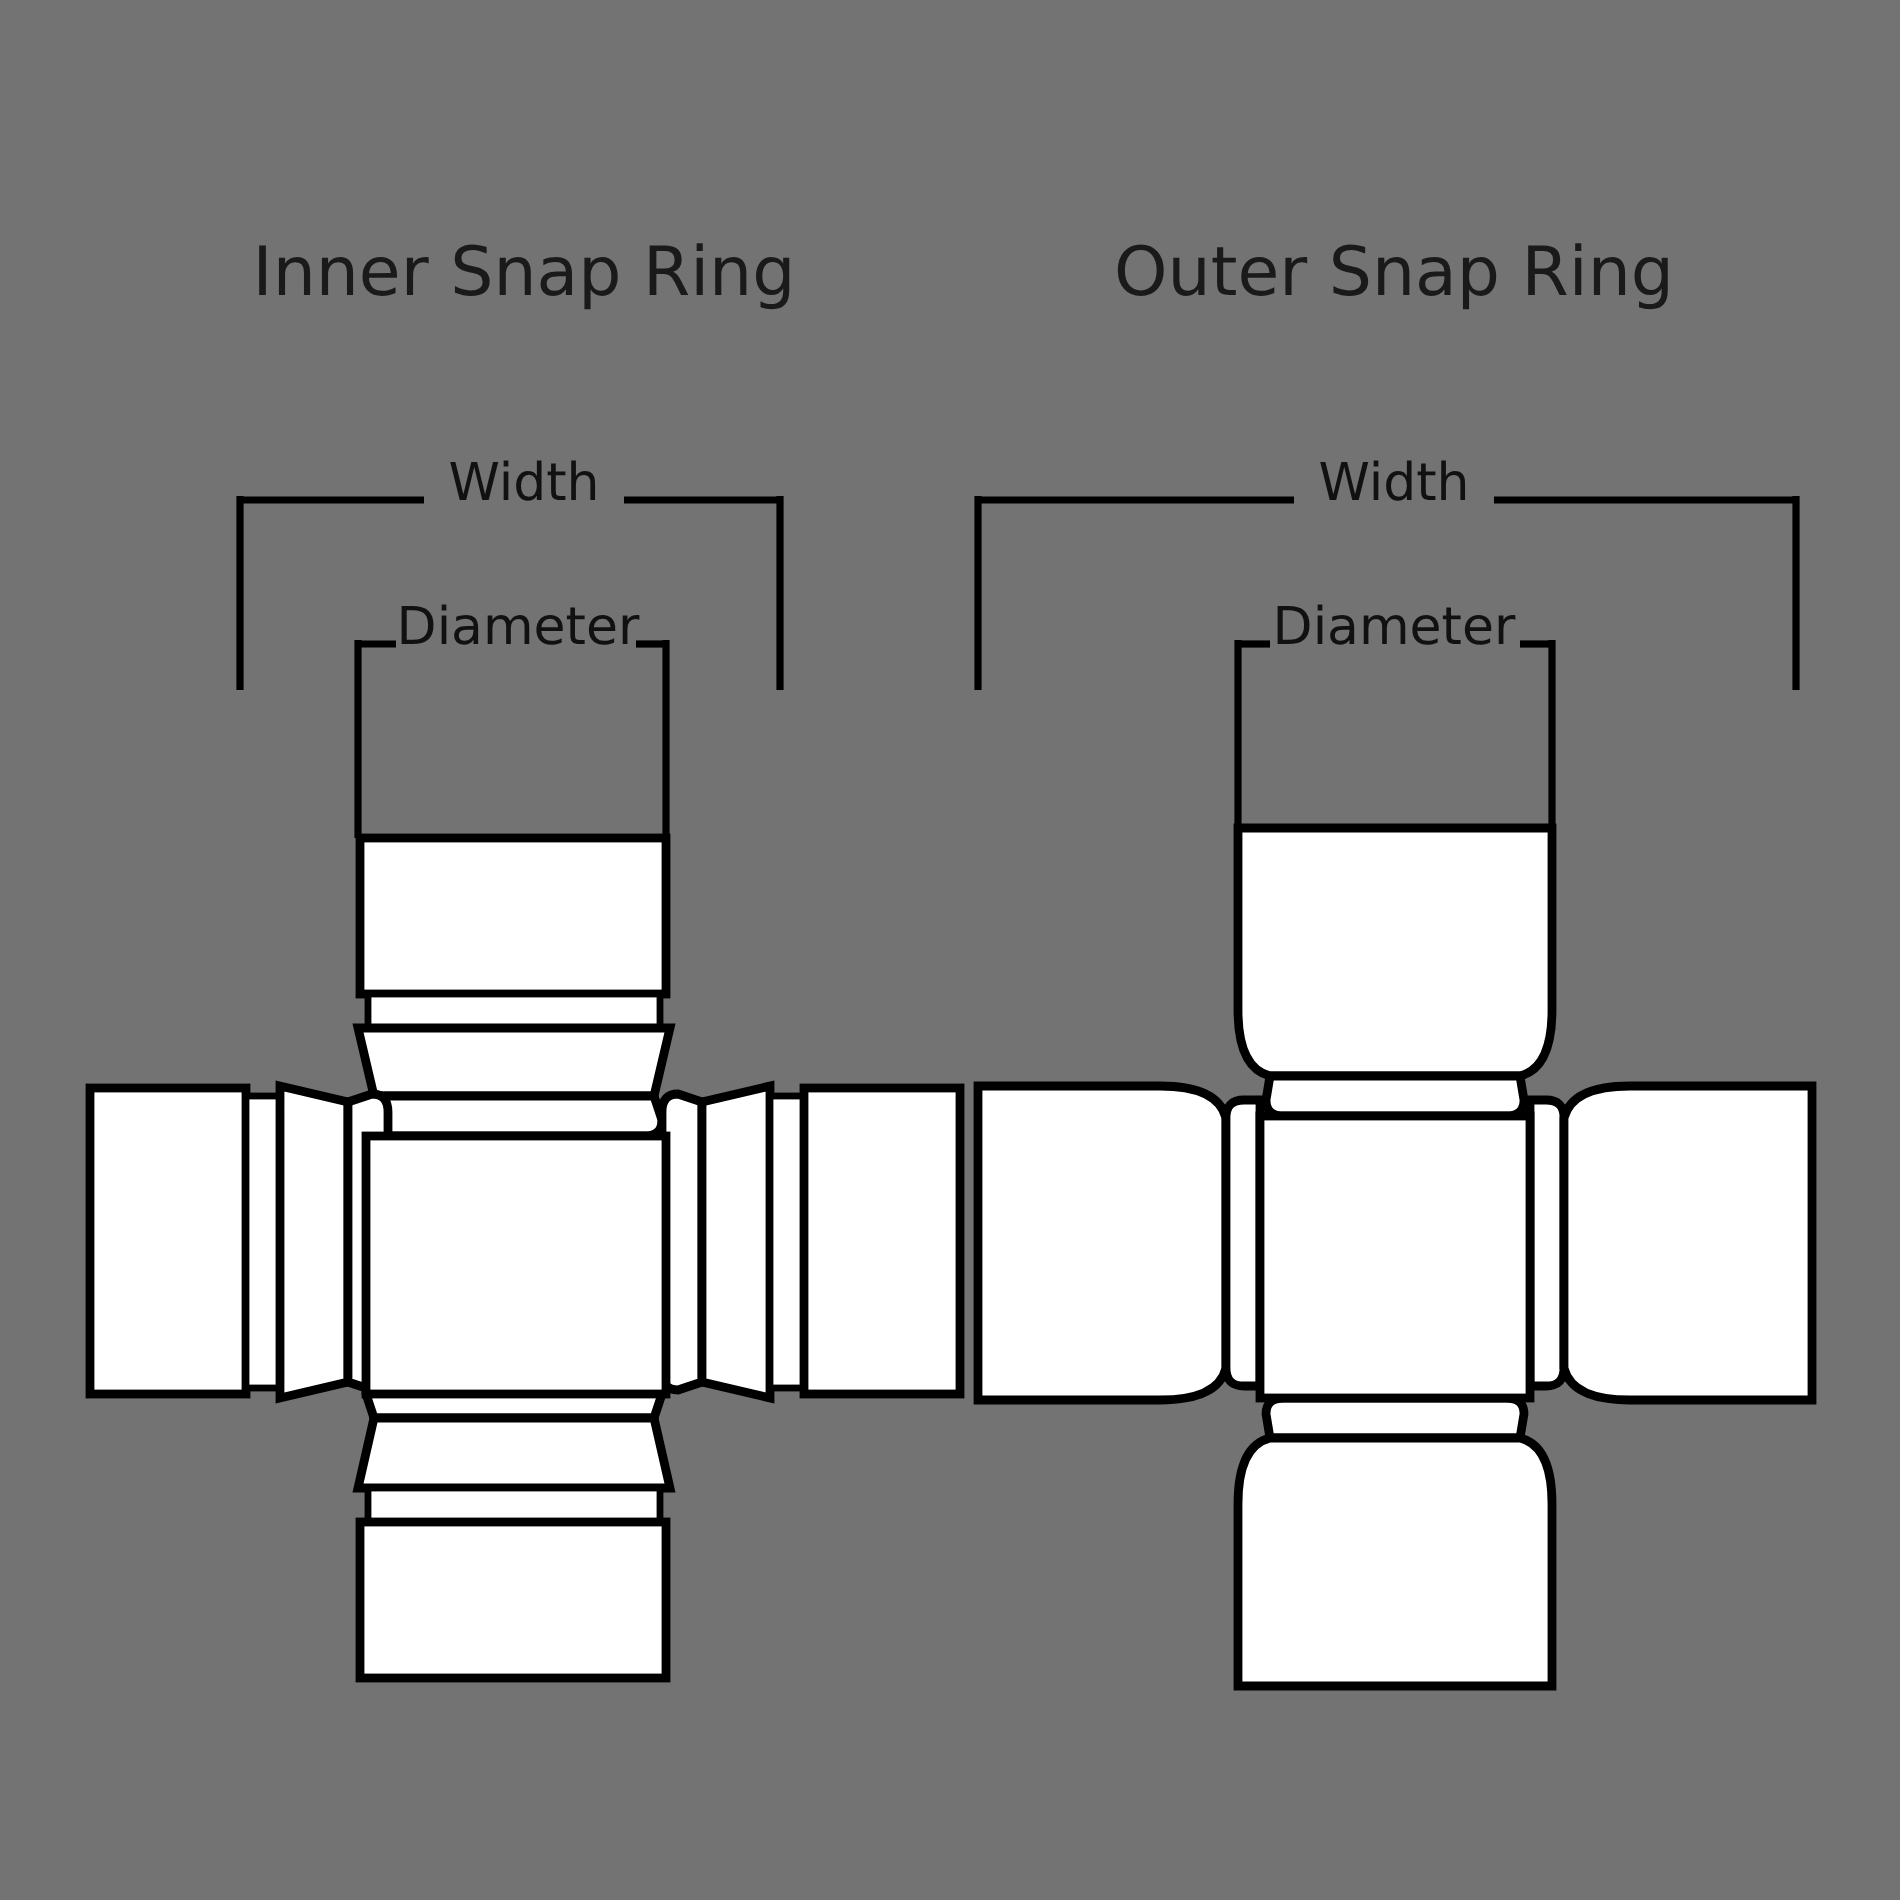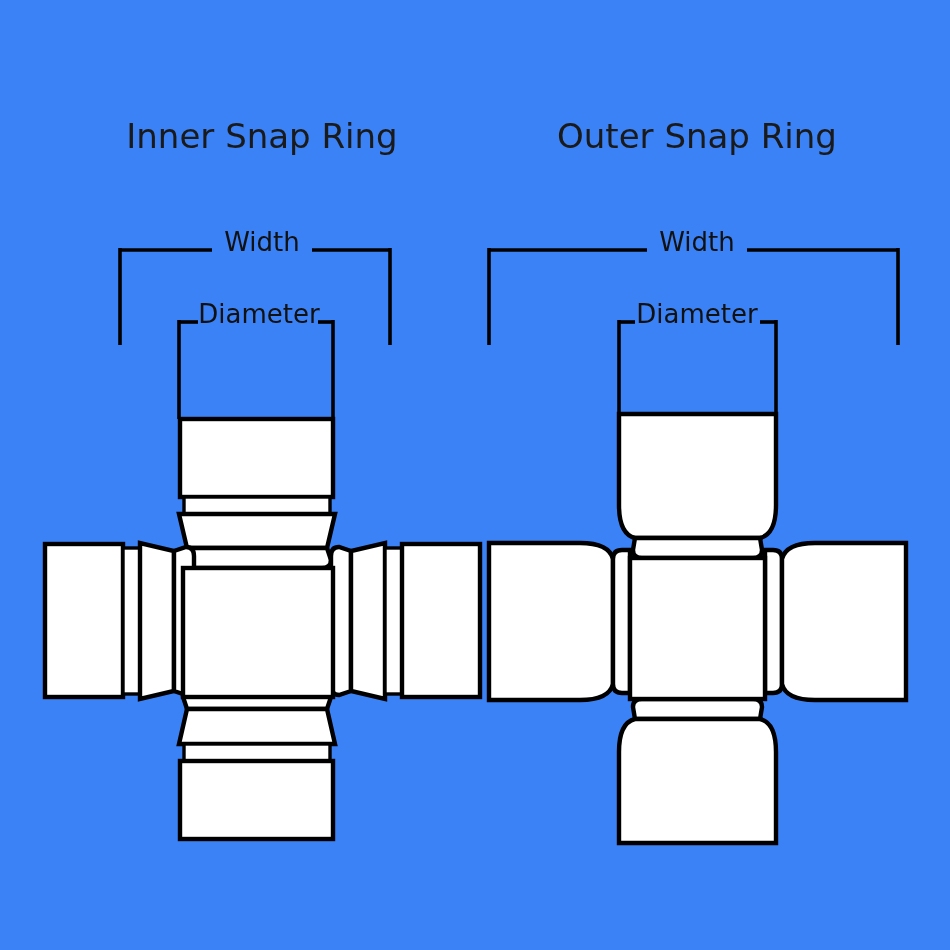--- a/index.html
+++ b/index.html
@@ -2,21 +2,21 @@
 <html><head>
 <meta charset="utf-8">
 <style>
   html,body{margin:0;padding:0;background:#ffffff;}
   body{
     width:950px;height:950px;
     font-family:"DejaVu Sans","Liberation Sans",sans-serif;
     color:#111111;
     overflow:hidden;
   }
-  #canvas{position:relative;width:950px;height:950px;background:#3b82f6;}
+  #canvas{position:relative;width:950px;height:950px;background:#737373;}
   svg{display:block;width:950px;height:950px;}
   .title{
     font-size:34px;
     font-family:"DejaVu Sans","Liberation Sans",sans-serif;
     fill:#1a1a1a;
     text-anchor:middle;
     dominant-baseline:middle;
   }
   .dimlabel{
     font-size:26px;

